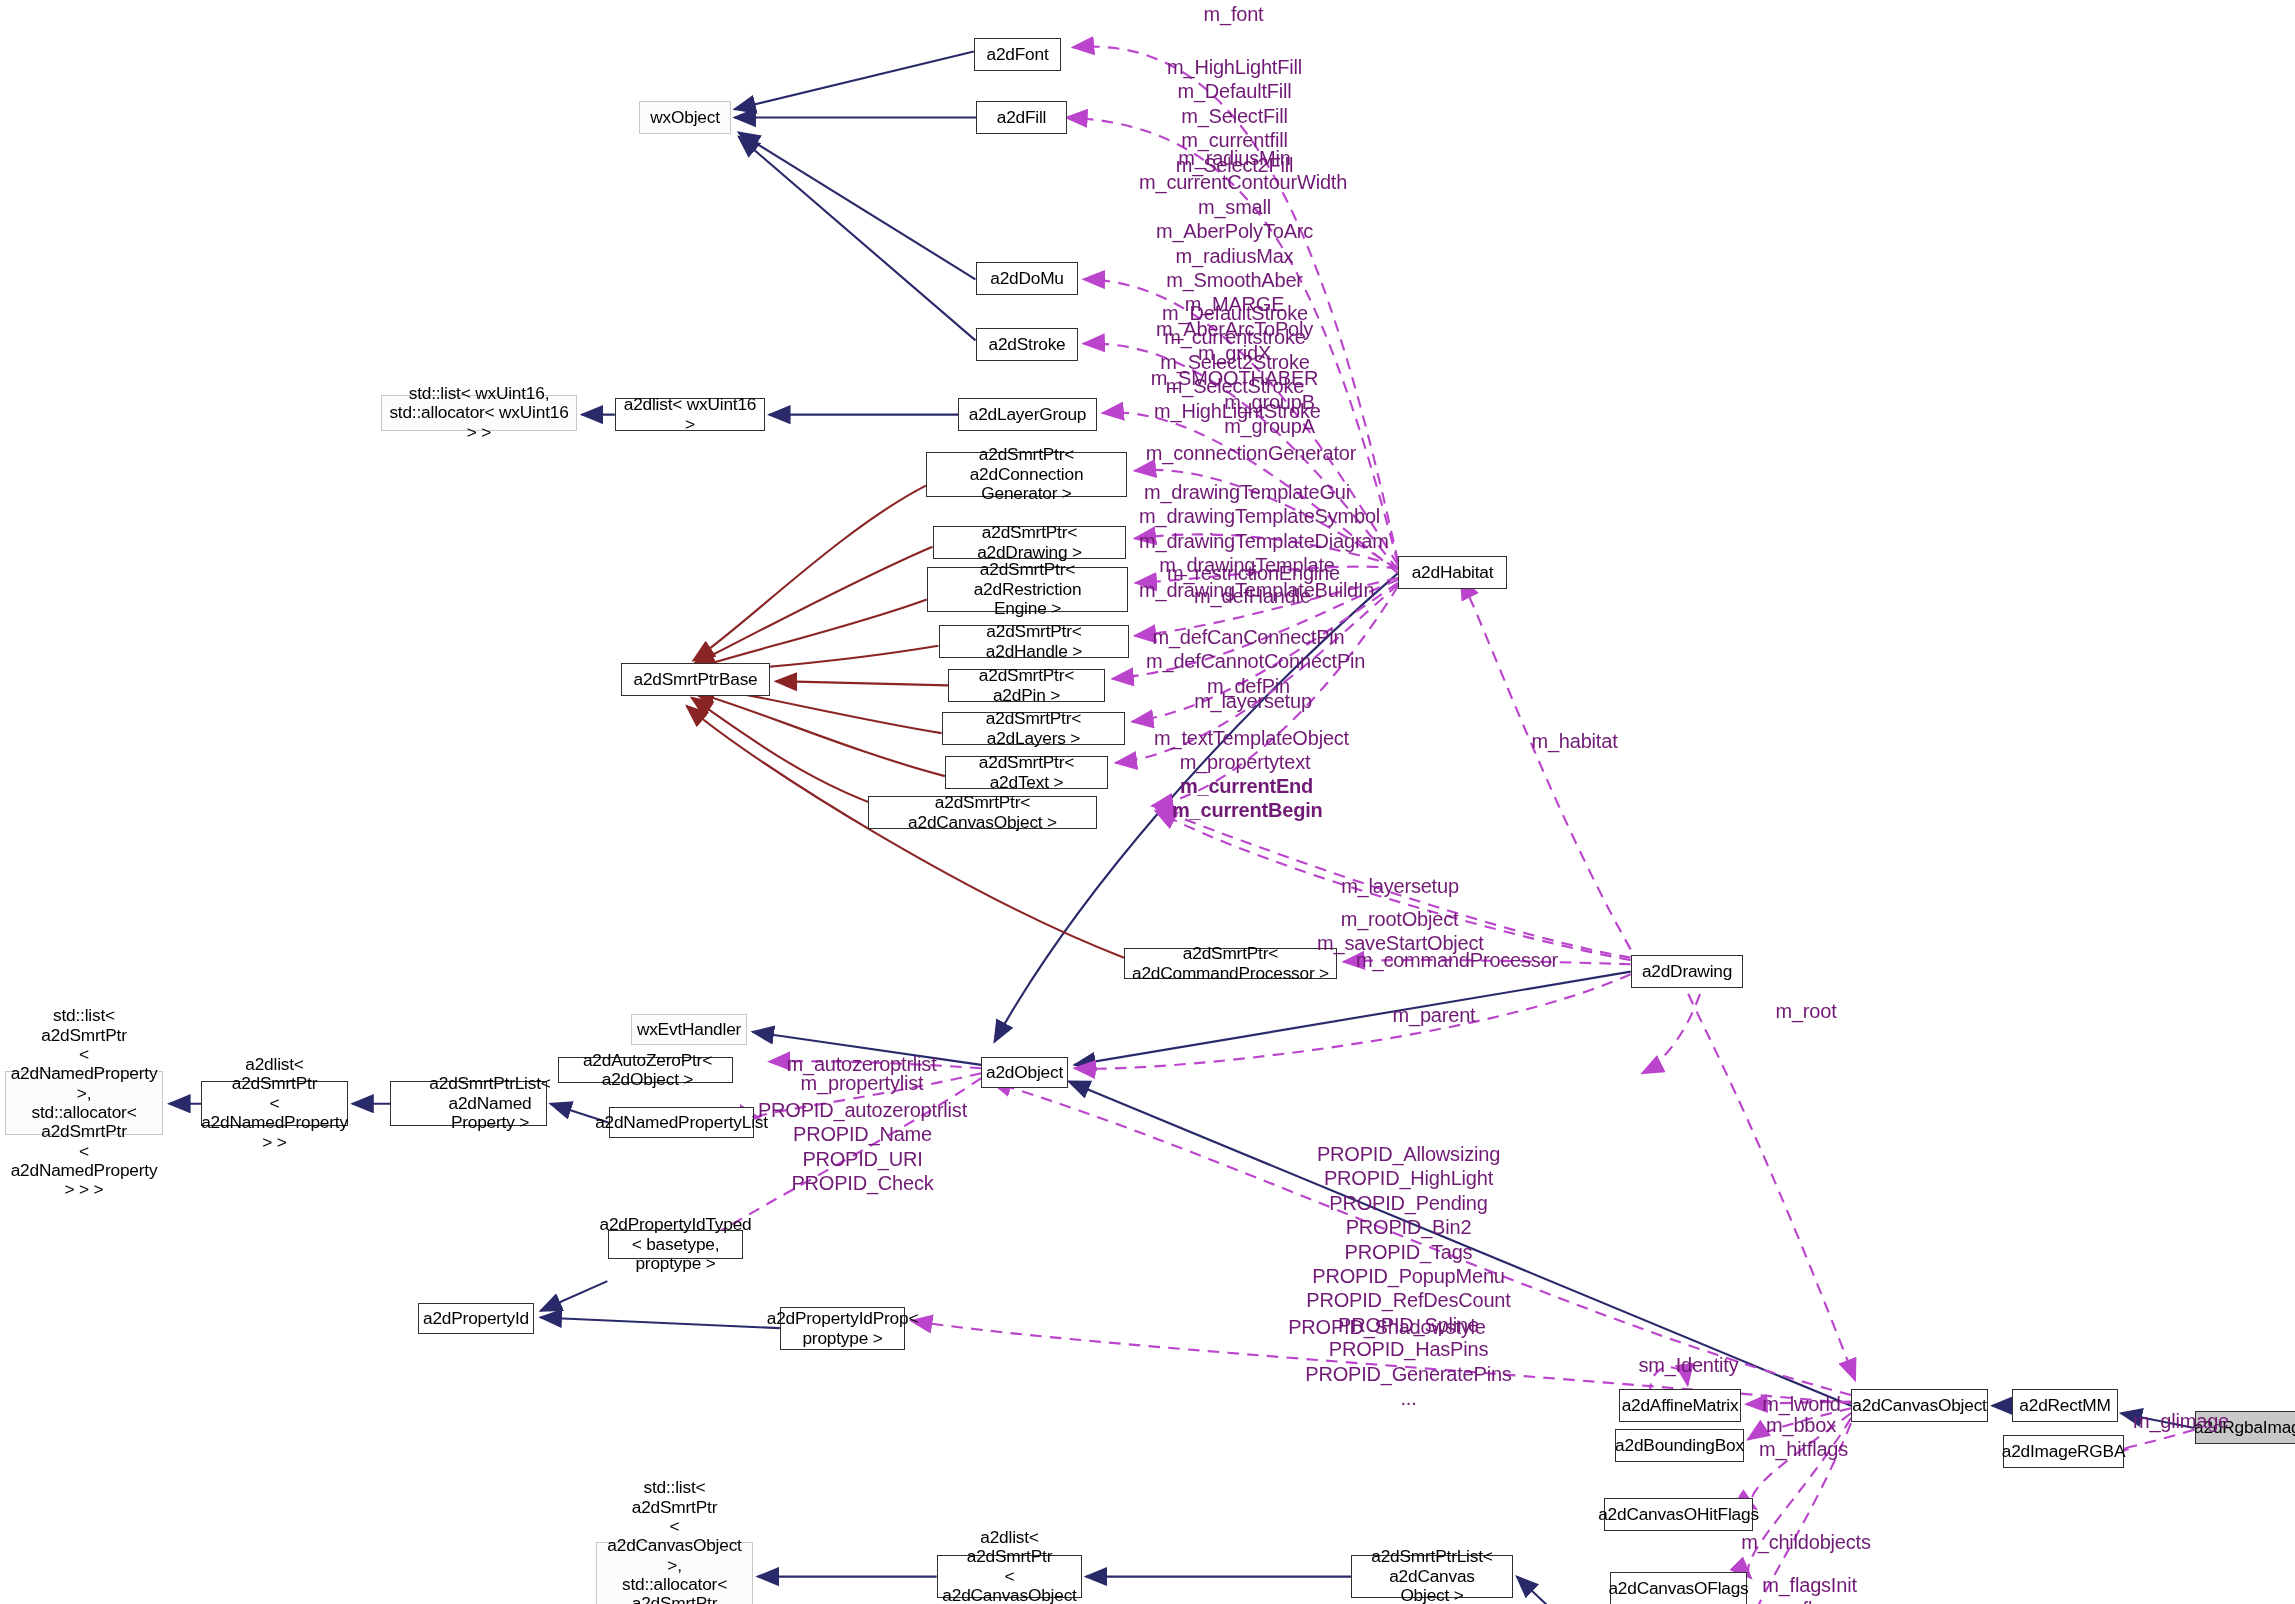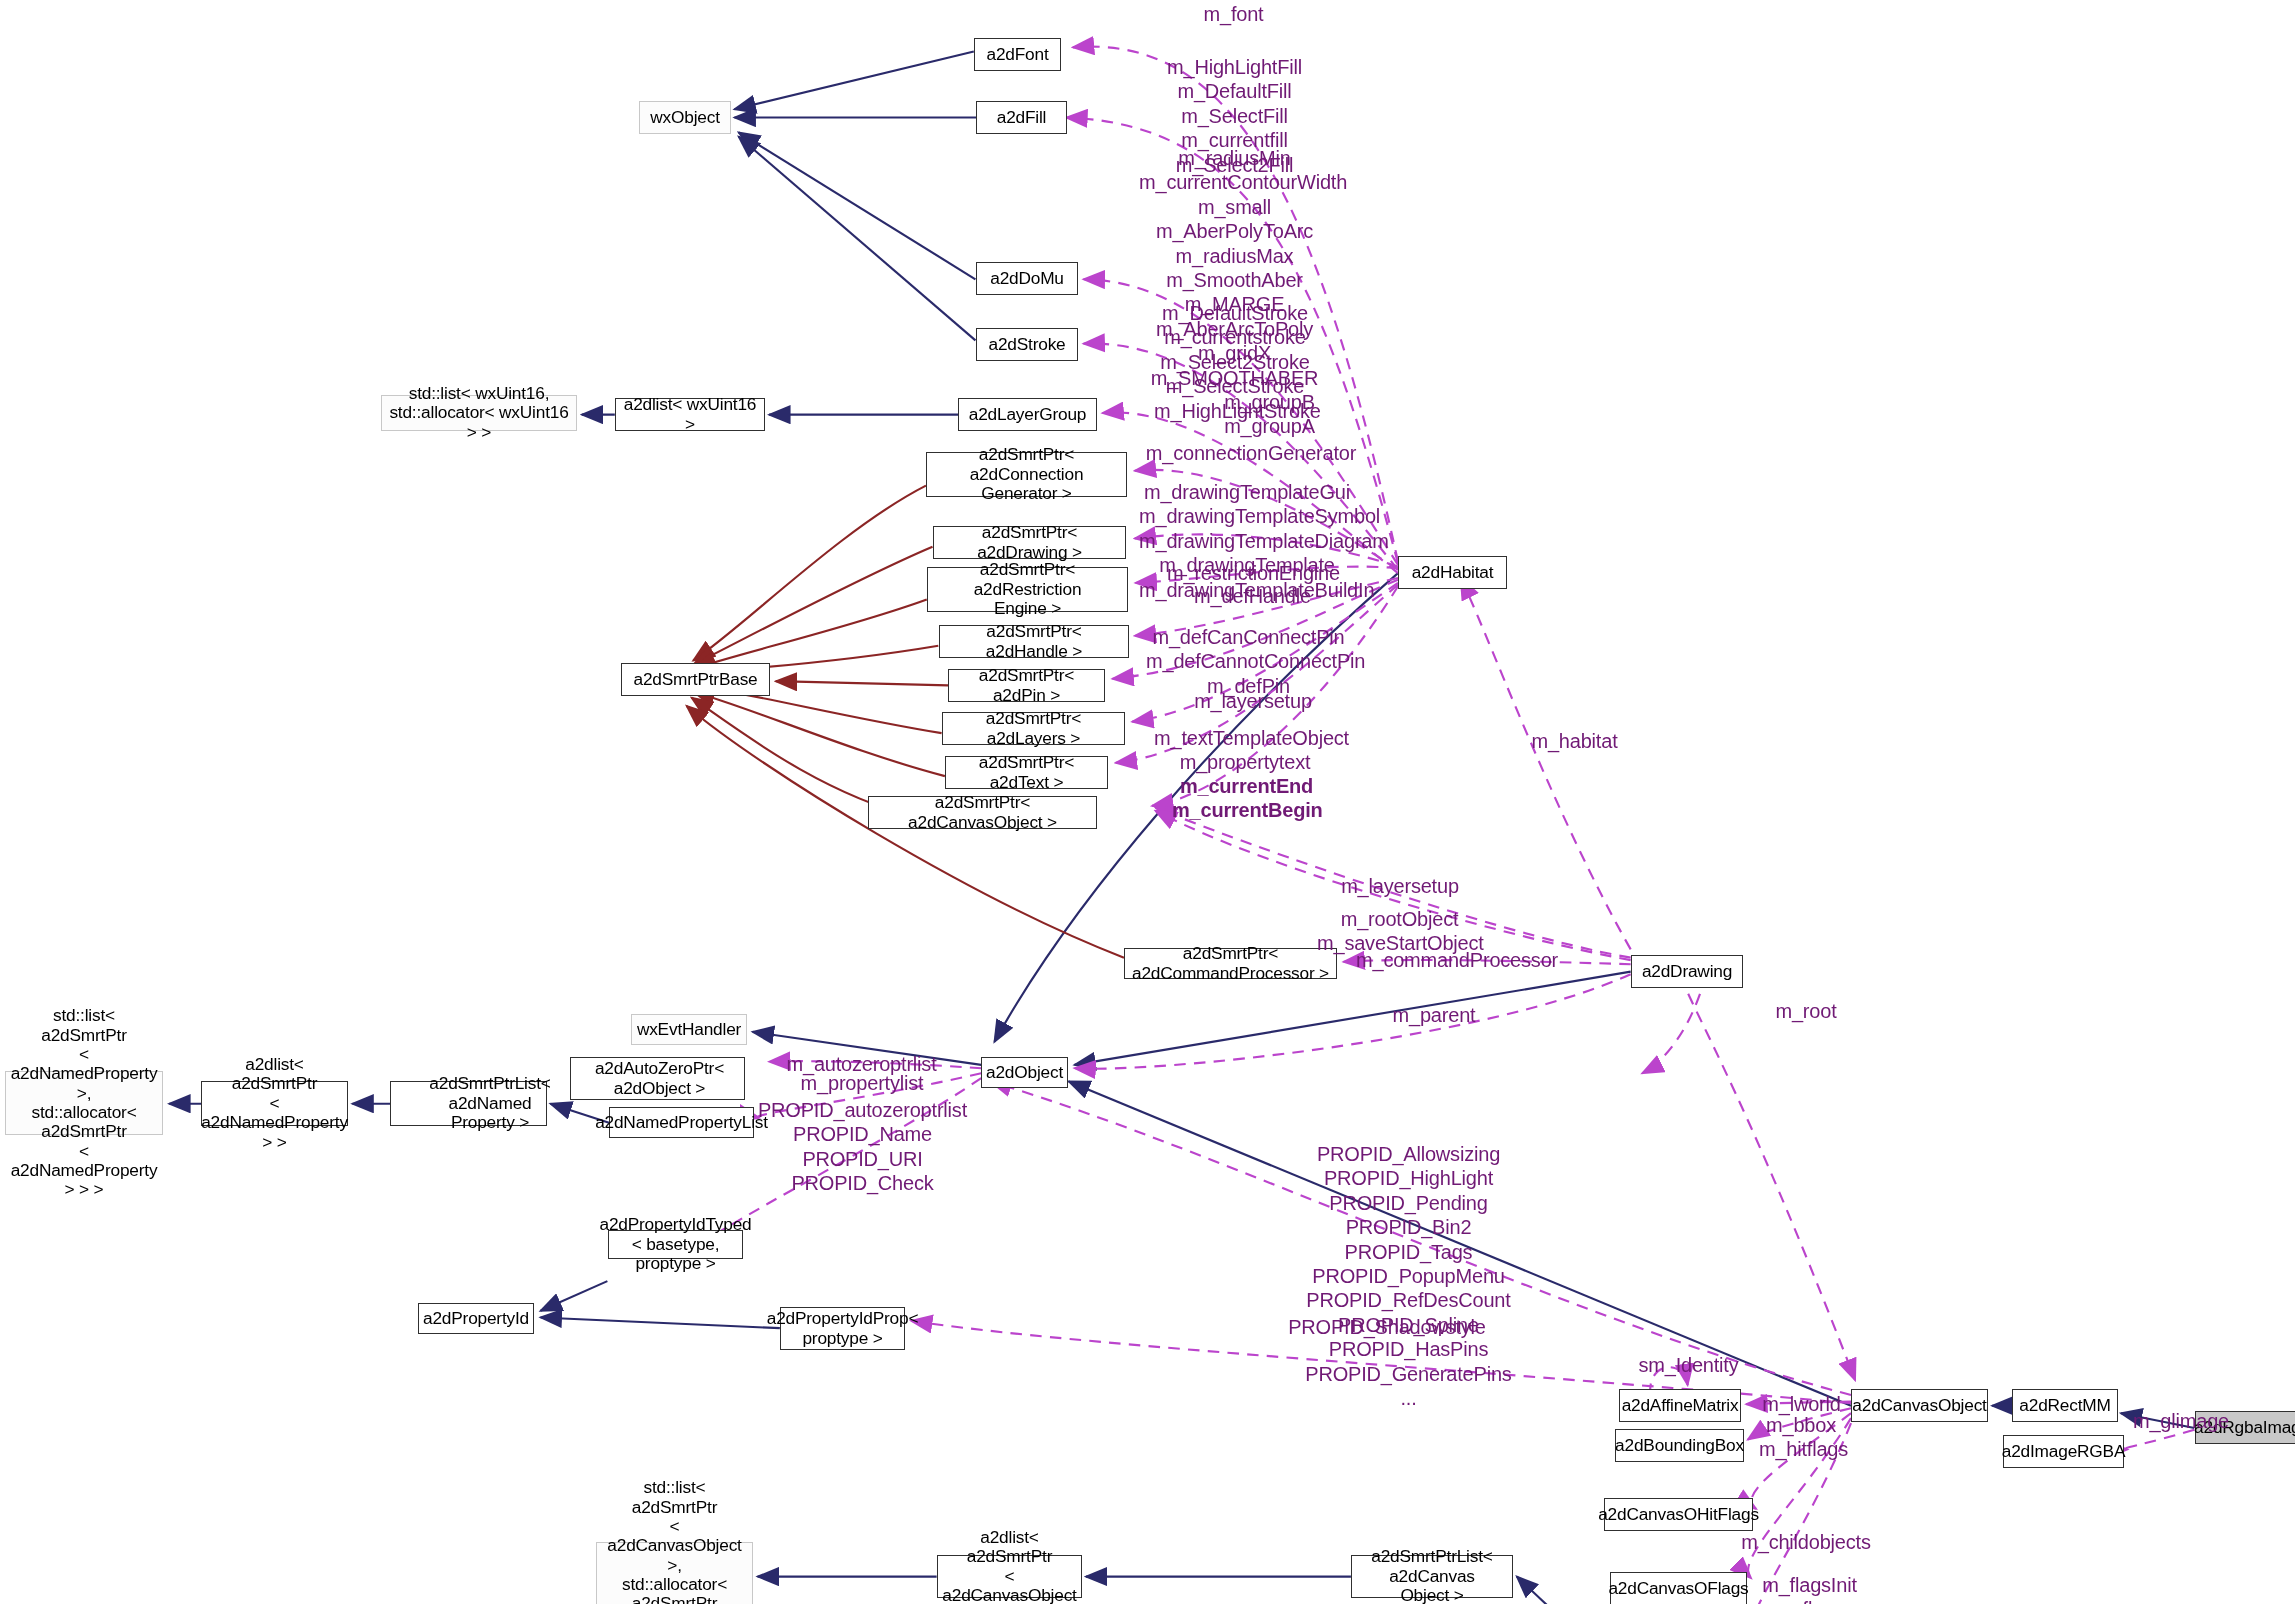--- a/index.html
+++ b/index.html
@@ -126,21 +126,21 @@
       <div class="node" style="left: 939px; top: 625px; width: 190px; height: 33px;">a2dSmrtPtr&lt; a2dHandle &gt;</div>
       <div class="node" style="left: 948px; top: 669px; width: 157px; height: 33px;">a2dSmrtPtr&lt; a2dPin &gt;</div>
       <div class="node" style="left: 942px; top: 712px; width: 183px; height: 33px;">a2dSmrtPtr&lt; a2dLayers &gt;</div>
       <div class="node" style="left: 945px; top: 756px; width: 163px; height: 33px;">a2dSmrtPtr&lt; a2dText &gt;</div>
       <div class="node" style="left: 868px; top: 796px; width: 229px; height: 33px;">a2dSmrtPtr&lt; a2dCanvasObject &gt;</div>
       <div class="node" style="left: 621px; top: 663px; width: 149px; height: 33px;">a2dSmrtPtrBase</div>
       <div class="node" style="left: 1398px; top: 556px; width: 109px; height: 33px;">a2dHabitat</div>
       <div class="node" style="left: 1124px; top: 948px; width: 213px; height: 31px;">a2dSmrtPtr&lt; a2dCommandProcessor &gt;</div>
       <div class="node" style="left: 1631px; top: 955px; width: 112px; height: 33px;">a2dDrawing</div>
       <div class="node faint" style="left: 631px; top: 1014px; width: 116px; height: 31px;">wxEvtHandler</div>
-      <div class="node" style="left: 570px; top: 1057px; width: 175px; height: 43px; padding-left: 9px;">a2dAutoZeroPtr&lt; a2dObject &gt;</div>
+      <div class="node" style="left: 558px; top: 1057px; width: 175px; height: 26px; padding-left: 9px;">a2dAutoZeroPtr&lt; a2dObject &gt;</div>
       <div class="node" style="left: 609px; top: 1107px; width: 145px; height: 31px;">a2dNamedPropertyList</div>
       <div class="node" style="left: 981px; top: 1057px; width: 87px; height: 31px;">a2dObject</div>
       <div class="node faint" style="left: 5px; top: 1071px; width: 158px; height: 64px;">std::list&lt; a2dSmrtPtr
 &lt; a2dNamedProperty &gt;,
  std::allocator&lt; a2dSmrtPtr
 &lt; a2dNamedProperty &gt; &gt; &gt;</div>
       <div class="node" style="left: 201px; top: 1081px; width: 147px; height: 45px;">a2dlist&lt; a2dSmrtPtr
 &lt; a2dNamedProperty &gt; &gt;</div>
       <div class="node" style="left: 390px; top: 1081px; width: 157px; height: 45px; padding-left: 48px;">a2dSmrtPtrList&lt; a2dNamed
 Property &gt;</div>

